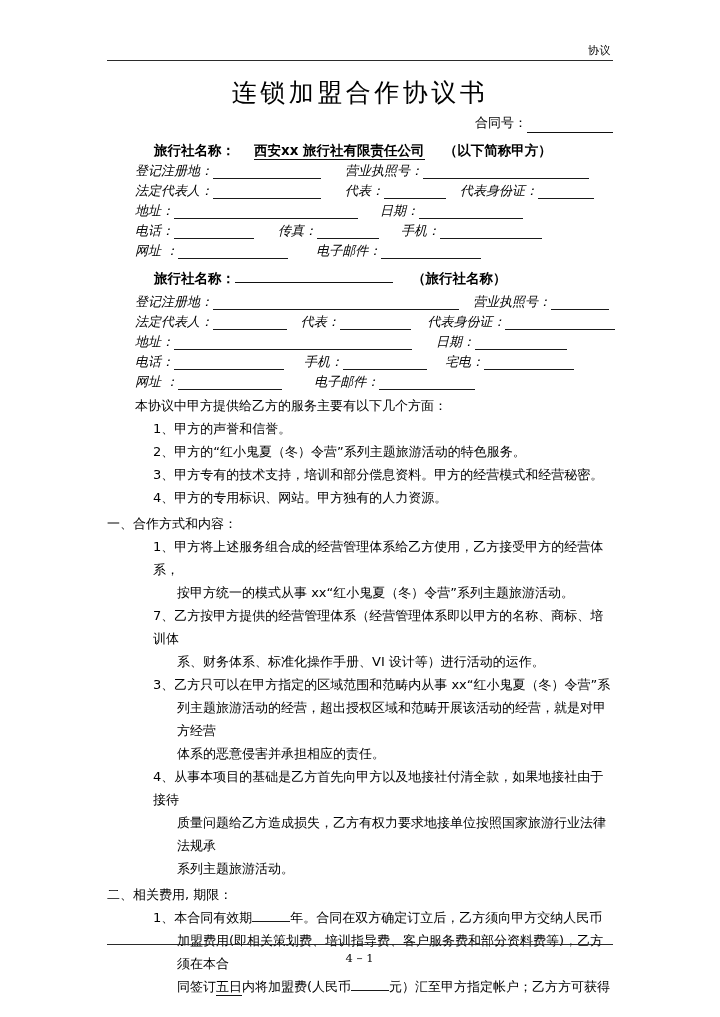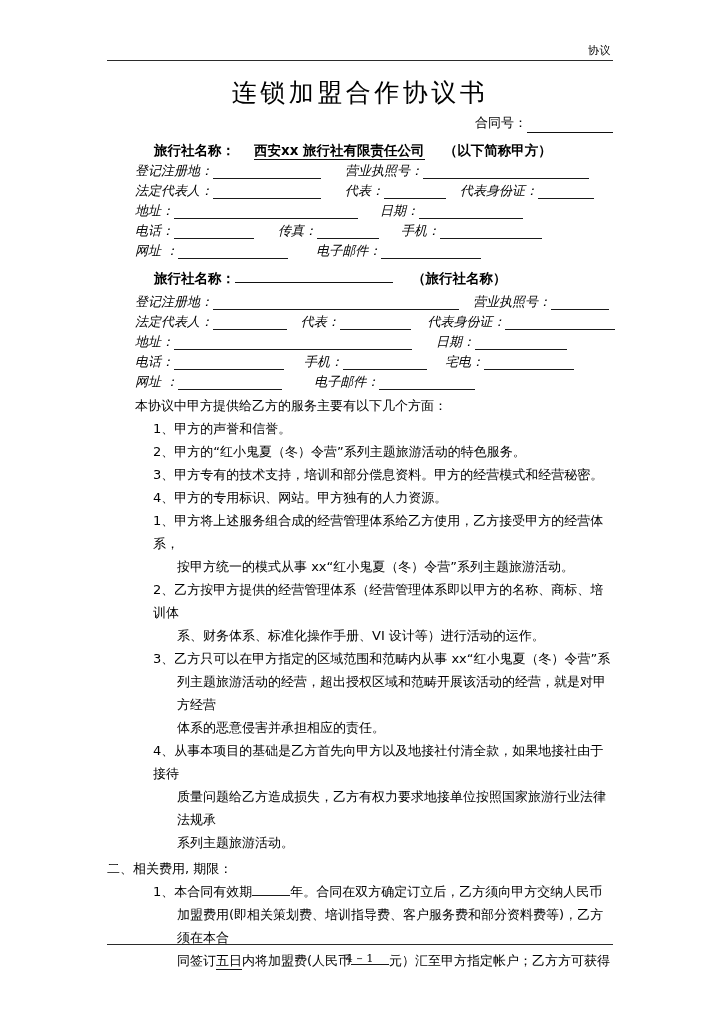--- a/index.html
+++ b/index.html
@@ -295,28 +295,29 @@
         <span class="ul" style="width:96px;"></span>
       </div>
     </div>
 
     <div class="intro">本协议中甲方提供给乙方的服务主要有以下几个方面：</div>
     <div class="sub-item">1、甲方的声誉和信誉。</div>
     <div class="sub-item">2、甲方的“红小鬼夏（冬）令营”系列主题旅游活动的特色服务。</div>
     <div class="sub-item">3、甲方专有的技术支持，培训和部分偿息资料。甲方的经营模式和经营秘密。</div>
     <div class="sub-item">4、甲方的专用标识、网站。甲方独有的人力资源。</div>
 
+    <div class="sec-head">一、合作方式和内容：</div>
 
     <div>
       <div class="sec-item">1、甲方将上述服务组合成的经营管理体系给乙方使用，乙方接受甲方的经营体系，</div>
       <div class="cont-line">按甲方统一的模式从事 xx“红小鬼夏（冬）令营”系列主题旅游活动。</div>
     </div>
 
     <div>
-      <div class="sec-item">2、乙方按甲方提供的经营管理体系（经营管理体系即以甲方的名称、商标、培训体</div>
+      <div class="sec-item">7、乙方按甲方提供的经营管理体系（经营管理体系即以甲方的名称、商标、培训体</div>
       <div class="cont-line">系、财务体系、标准化操作手册、VI 设计等）进行活动的运作。</div>
     </div>
 
     <div>
       <div class="sec-item">3、乙方只可以在甲方指定的区域范围和范畴内从事 xx“红小鬼夏（冬）令营”系</div>
       <div class="cont-line">列主题旅游活动的经营，超出授权区域和范畴开展该活动的经营，就是对甲方经营</div>
       <div class="cont-line">体系的恶意侵害并承担相应的责任。</div>
     </div>
 
     <div>

